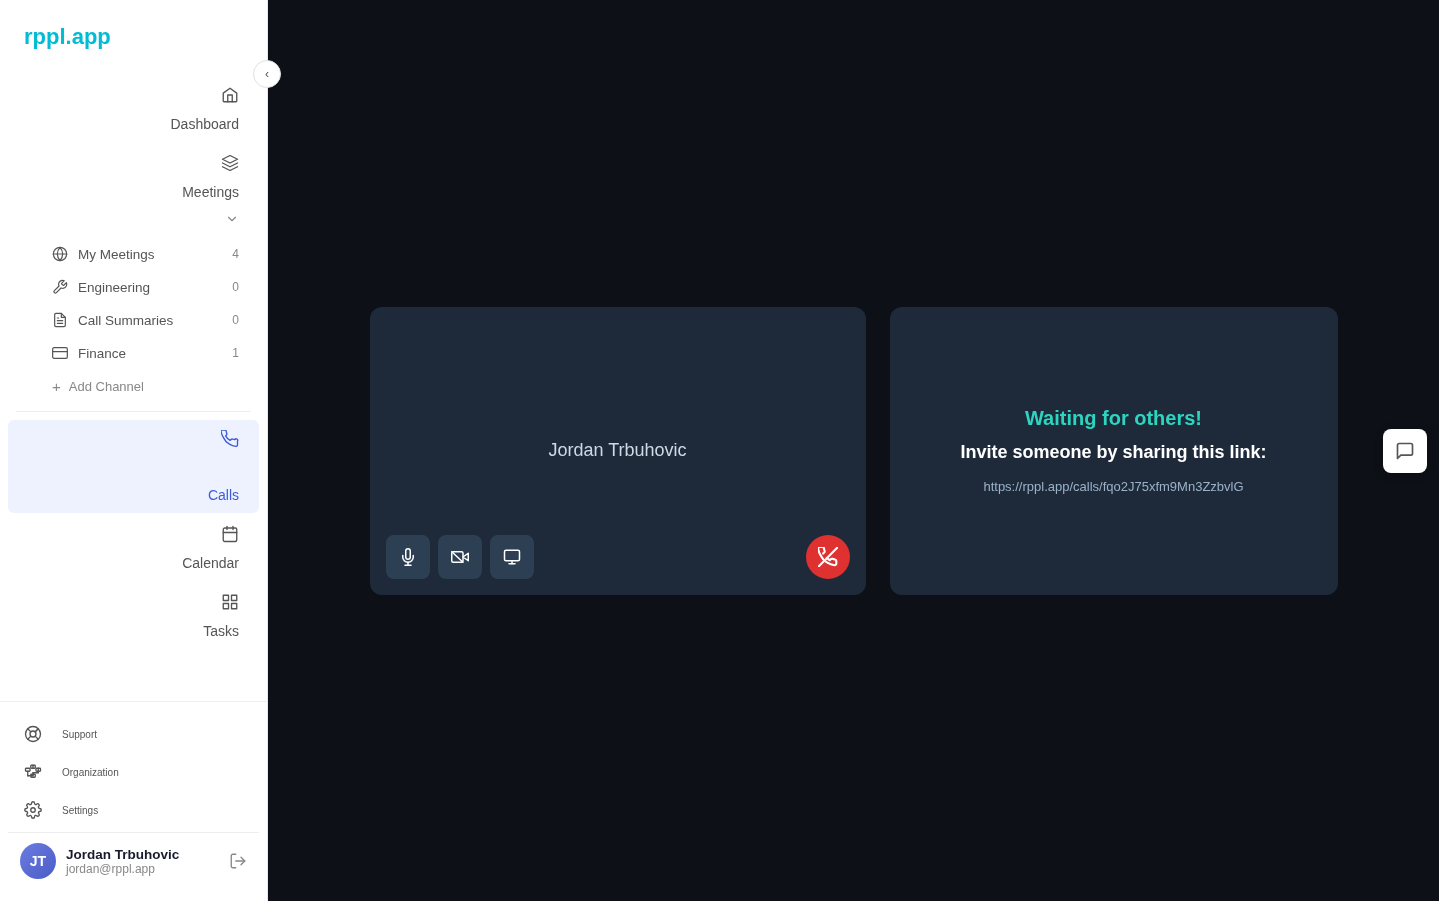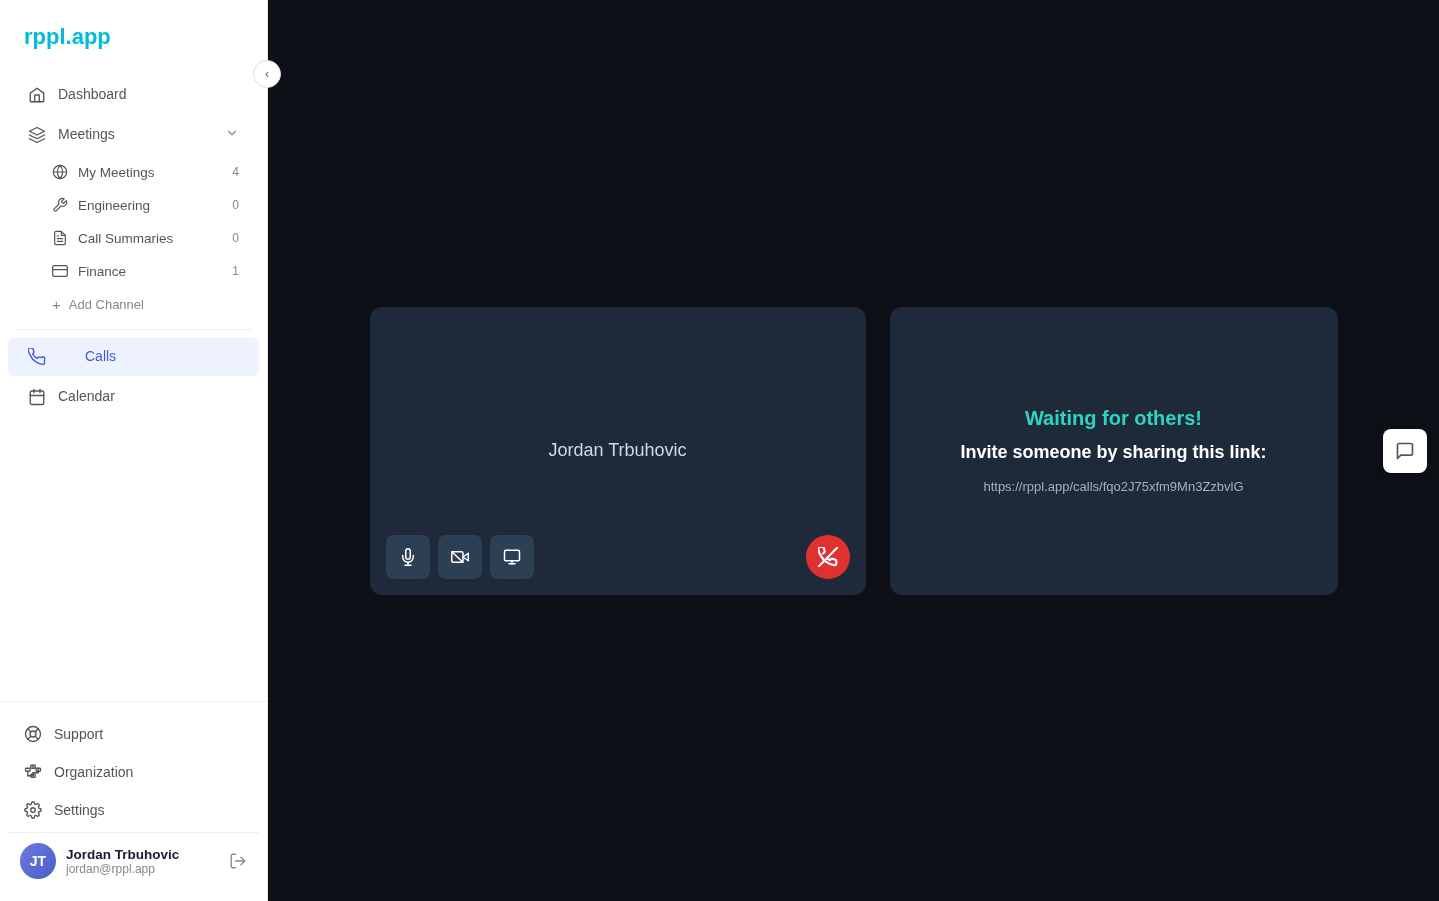--- a/index.html
+++ b/index.html
@@ -26,29 +26,30 @@
     .sidebar-logo span { color: #00bcd4; }
 
     .sidebar-nav {
       flex: 1;
       overflow-y: auto;
       padding: 8px 0;
     }
 
     .nav-item {
       display: flex;
-      align-items: flex-start;
+      align-items: flex-end;
       padding: 10px 20px;
       cursor: pointer;
       gap: 12px;
       color: #555;
       font-size: 14px;
       border-radius: 6px;
       margin: 2px 8px;
       transition: background 0.15s;
+      flex-direction: column;
     }
     .nav-item.active { background: #eef2ff; color: #3b5bdb; gap: 39px; }
     .nav-item .icon { width: 18px; height: 18px; display: flex; align-items: center; justify-content: center; flex-shrink: 0; }
     .nav-item .label { flex: 1; }
     .nav-item .chevron { margin-left: auto; color: #888; }
 
     .sub-nav { padding-left: 0; }
     .sub-item {
       display: flex;
       align-items: center;
@@ -84,23 +85,23 @@
     .sidebar-bottom {
       padding: 12px 8px;
       border-top: 1px solid #eee;
     }
 
     .bottom-nav-item {
       display: flex;
       align-items: center;
       padding: 9px 16px;
       cursor: pointer;
-      gap: 12px;
+      gap: 20px;
       color: #555;
-      font-size: 14px;
+      font-size: 10px;
       border-radius: 6px;
       margin: 2px 0;
     }
     .bottom-nav-item .icon { width: 18px; height: 18px; display: flex; align-items: center; justify-content: center; }
 
     .user-profile {
       display: flex;
       align-items: center;
       padding: 10px 12px;
       gap: 10px;
@@ -382,20 +383,31 @@
         <svg width="18" height="18" viewBox="0 0 24 24" fill="none" stroke="#555" stroke-width="1.8" stroke-linecap="round" stroke-linejoin="round">
           <rect x="3" y="4" width="18" height="18" rx="2" ry="2"></rect>
           <line x1="16" y1="2" x2="16" y2="6"></line>
           <line x1="8" y1="2" x2="8" y2="6"></line>
           <line x1="3" y1="10" x2="21" y2="10"></line>
         </svg>
       </span>
       <span class="label">Calendar</span>
     </div>
 
+    <div class="nav-item">
+      <span class="icon">
+        <svg width="18" height="18" viewBox="0 0 24 24" fill="none" stroke="#555" stroke-width="1.8" stroke-linecap="round" stroke-linejoin="round">
+          <rect x="3" y="3" width="7" height="7"></rect>
+          <rect x="14" y="3" width="7" height="7"></rect>
+          <rect x="14" y="14" width="7" height="7"></rect>
+          <rect x="3" y="14" width="7" height="7"></rect>
+        </svg>
+      </span>
+      <span class="label">Tasks</span>
+    </div>
 
   </div>
 
   <div class="sidebar-bottom">
 
     <div class="bottom-nav-item">
       <span class="icon">
         <svg width="18" height="18" viewBox="0 0 24 24" fill="none" stroke="#555" stroke-width="1.8" stroke-linecap="round" stroke-linejoin="round">
           <circle cx="12" cy="12" r="10"></circle>
           <circle cx="12" cy="12" r="4"></circle>

